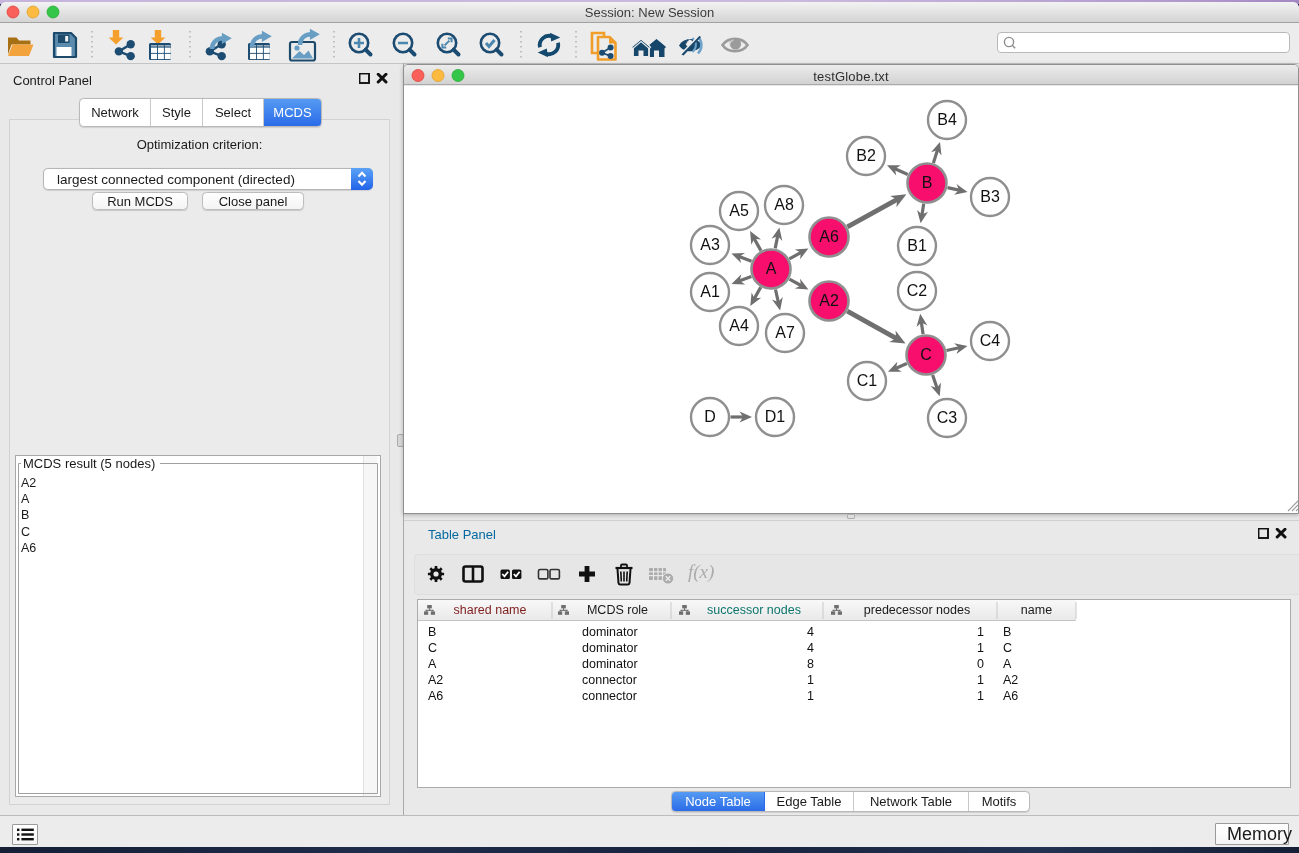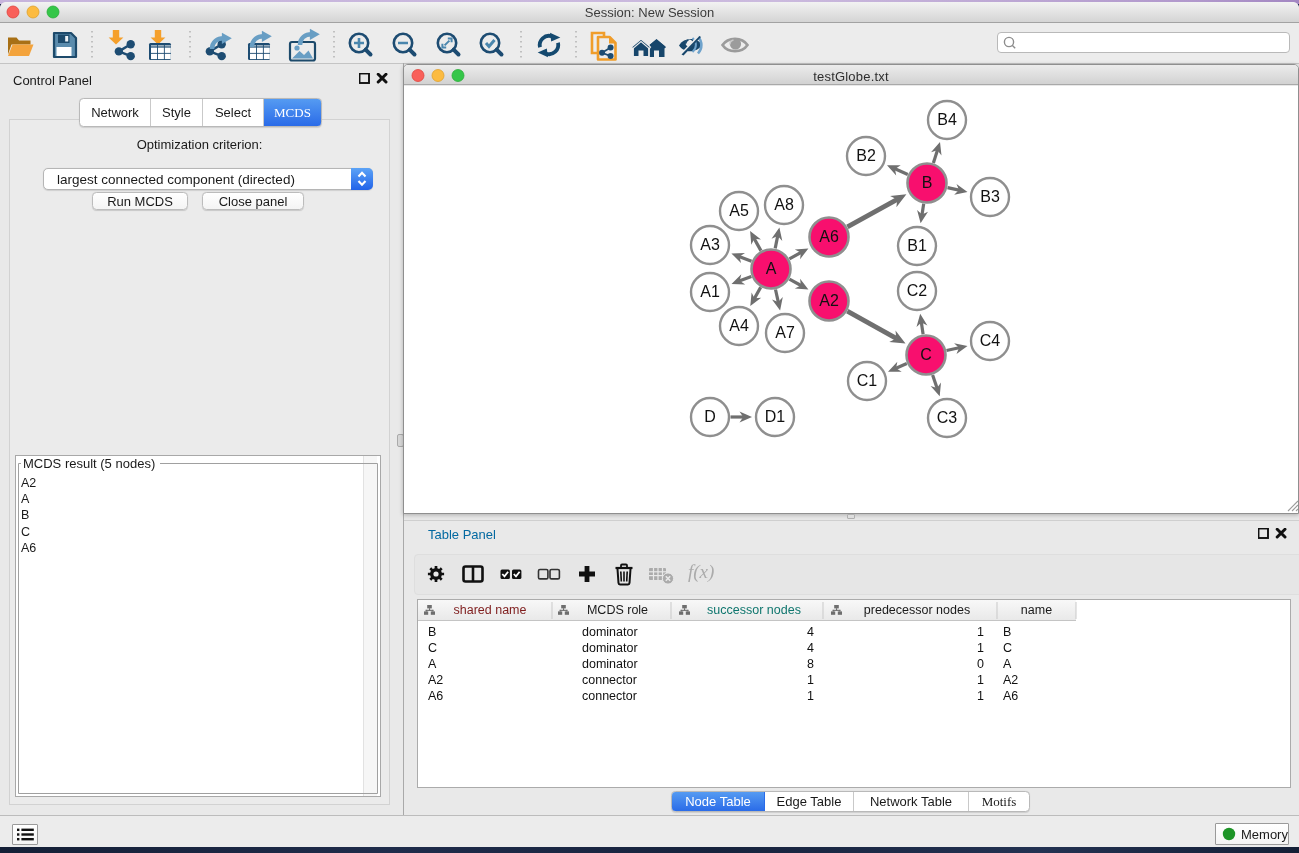--- a/index.html
+++ b/index.html
@@ -1,20 +1,20 @@
 <!DOCTYPE html>
 <html><head><meta charset="utf-8"><style>
 * { margin:0; padding:0; box-sizing:border-box; }
 html,body { width:1299px; height:853px; overflow:hidden; }
 body { font-family:"Liberation Sans",sans-serif; background:#202e50; position:relative; transform:translateZ(0); }
 .abs { position:absolute; }
 .seg { position:absolute; display:flex; background:#fff; border:1px solid #b9b9b9; border-radius:4.5px;
   box-shadow:0 0.5px 1px rgba(0,0,0,0.12); overflow:hidden; }
 .seg div { font-size:13px; color:#1a1a1a; text-align:center; border-right:1px solid #c9c9c9; display:flex; align-items:center; justify-content:center; }
-.seg div:last-child { border-right:none;font-family:Liberation Serif, serif; }
+.seg div:last-child { border-right:none; }
 .seg div.sel { background:linear-gradient(#559bf2,#2a6be8); color:#fff; border-right-color:#2a6be8; }
 .btn { position:absolute; background:linear-gradient(#ffffff,#f4f4f4); border:1px solid #bcbcbc; border-radius:4.5px;
   box-shadow:0 0.5px 1px rgba(0,0,0,0.15); font-size:13px; color:#1a1a1a; display:flex; align-items:center; justify-content:center; }
 </style></head>
 <body>
 
 <div class="abs" style="left:0;top:0;width:1299px;height:4px;background:linear-gradient(90deg,#c6b4dc,#cbbade 60%,#b198cc 92%,#a387c2)"></div>
 <div class="abs" style="left:0;top:847px;width:1299px;height:6px;background:linear-gradient(90deg,#141f36,#1f2c4b 30%,#17233d 55%,#233252 80%,#141f36)"></div>
 
 <div class="abs" style="left:0;top:2px;width:1299px;height:845px;background:#ececec;border-radius:6px 6px 0 0;overflow:hidden">
@@ -455,18 +455,18 @@
           <g fill="#111">
             <rect x="0" y="0.6" width="2.4" height="2.4"></rect>
             <rect x="0" y="5.3" width="2.4" height="2.4"></rect>
             <rect x="0" y="10" width="2.4" height="2.4"></rect>
             <rect x="4.4" y="0.6" width="12.4" height="2.4"></rect>
             <rect x="4.4" y="5.3" width="12.4" height="2.4"></rect>
             <rect x="4.4" y="10" width="12.4" height="2.4"></rect>
           </g>
         </svg>
     </div>
-    <div class="btn" style="left:1215px;top:7px;width:74px;height:22px;font-size:13px;border-radius:1px;border-color:#9a9a9a;box-shadow:none;justify-content:flex-start">
+    <div class="btn" style="left:1215px;top:7px;width:74px;height:22px;font-size:18px;border-radius:1px;border-color:#9a9a9a;box-shadow:none;justify-content:flex-start">
       <svg width="14" height="14" style="margin-left:6px;margin-right:5px">
           <circle cx="7" cy="7" r="6.2" fill="#1d9427"></circle>
         </svg>Memory
     </div>
   </div>
 </div>
 </body></html>

